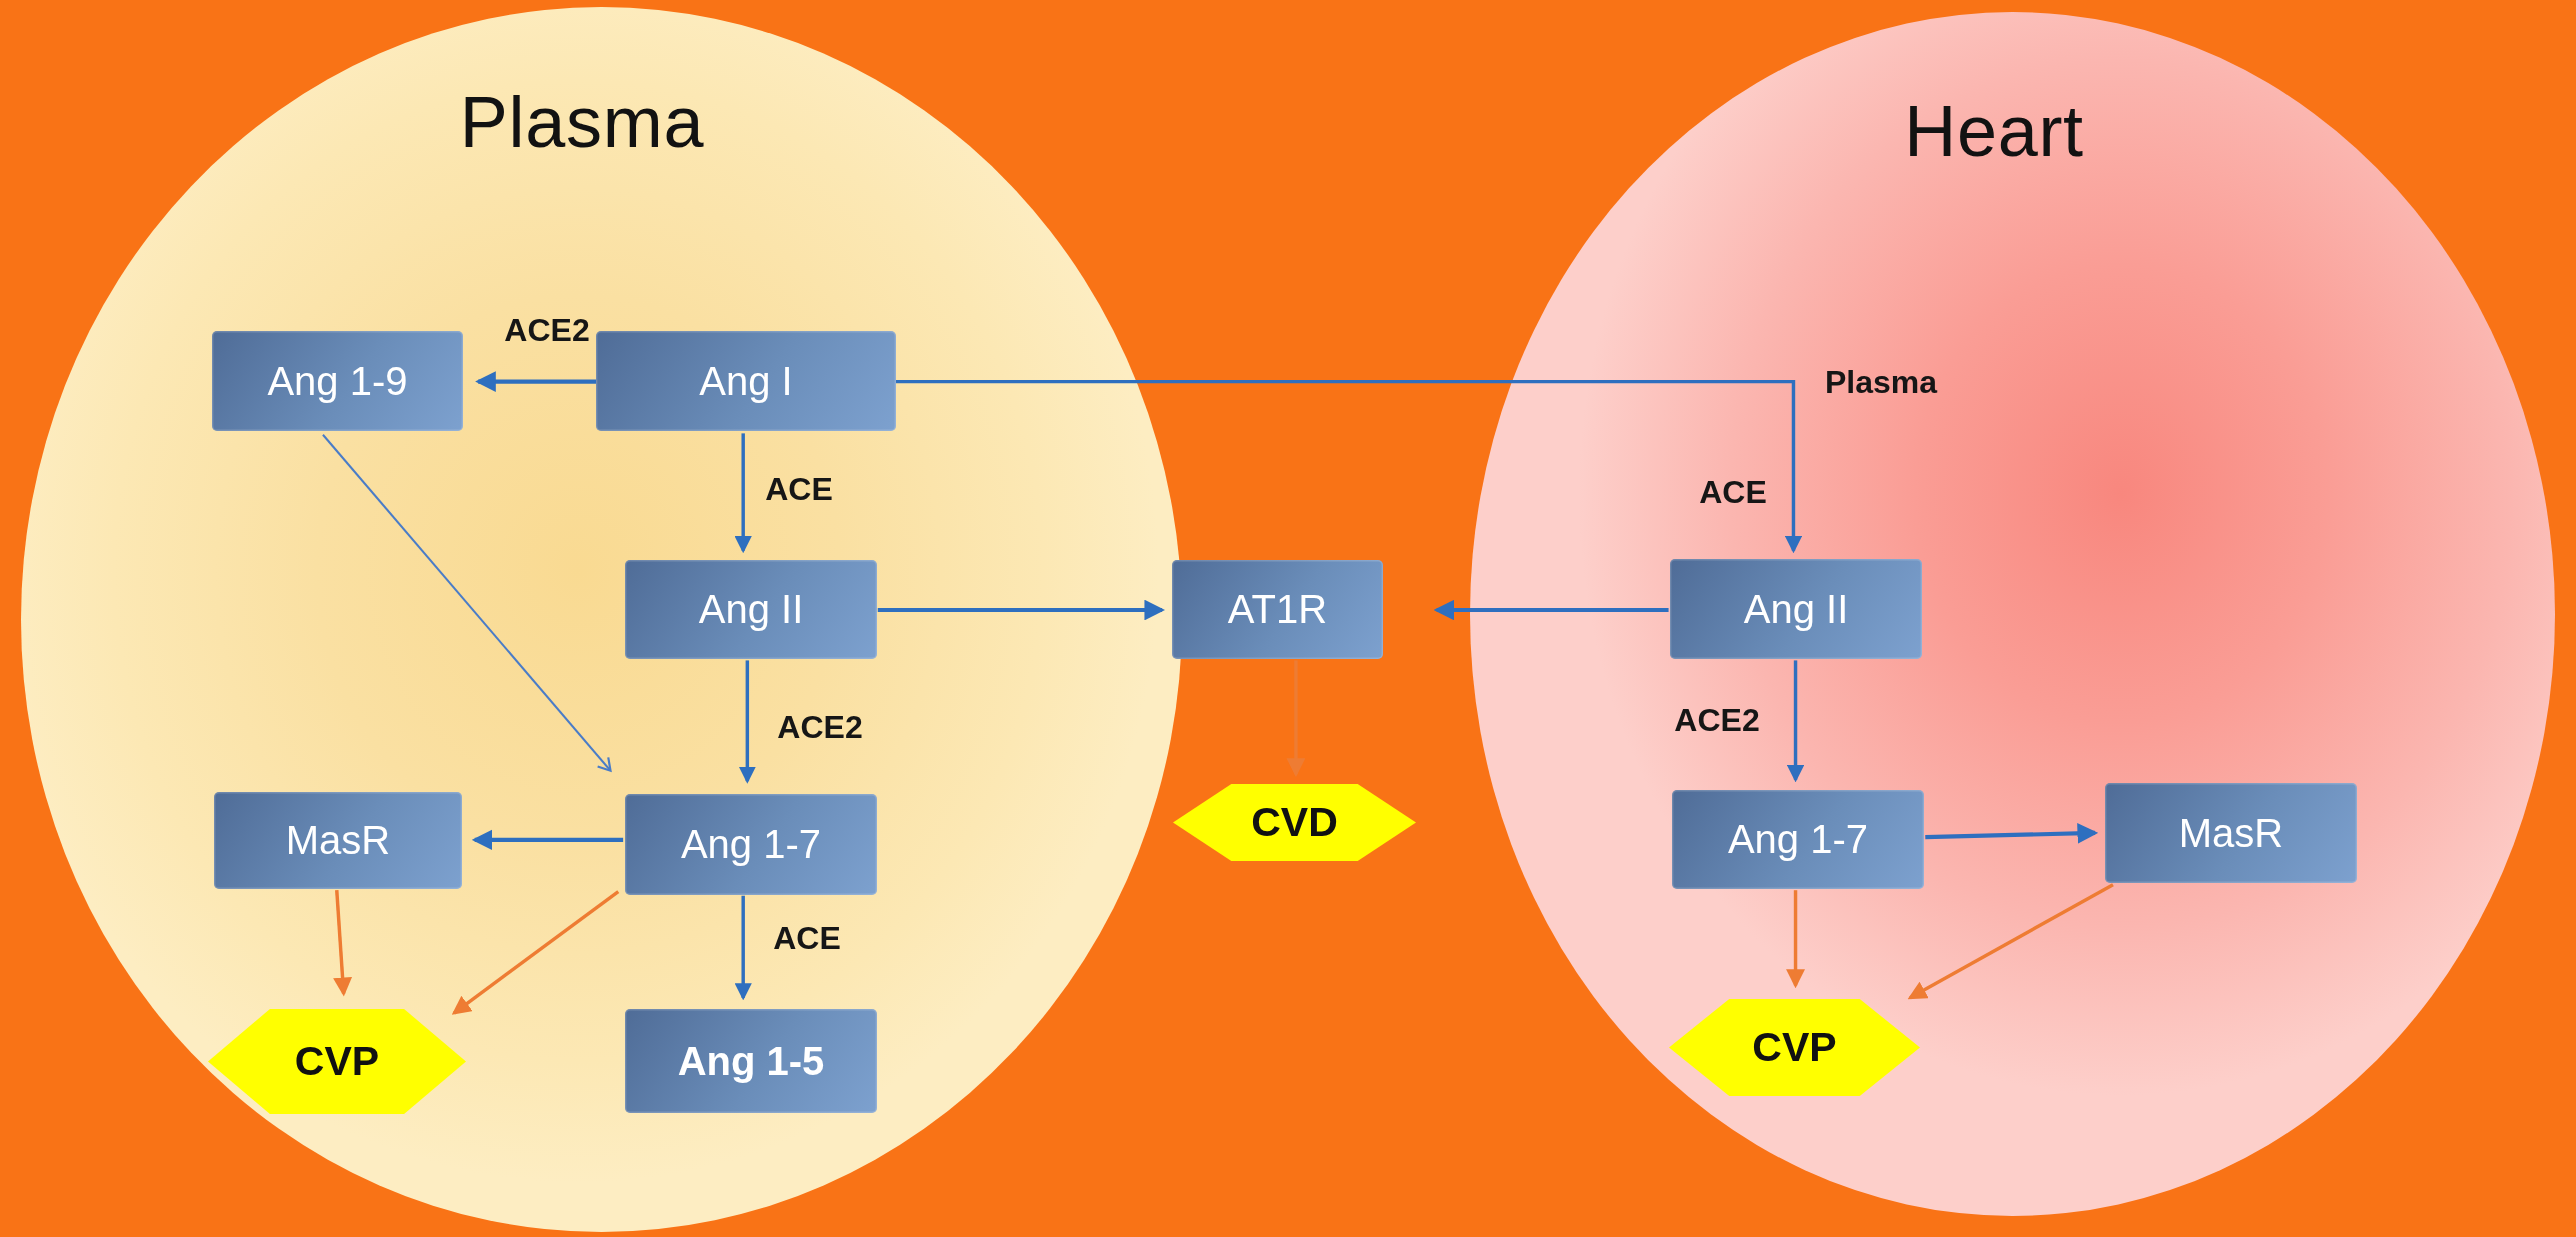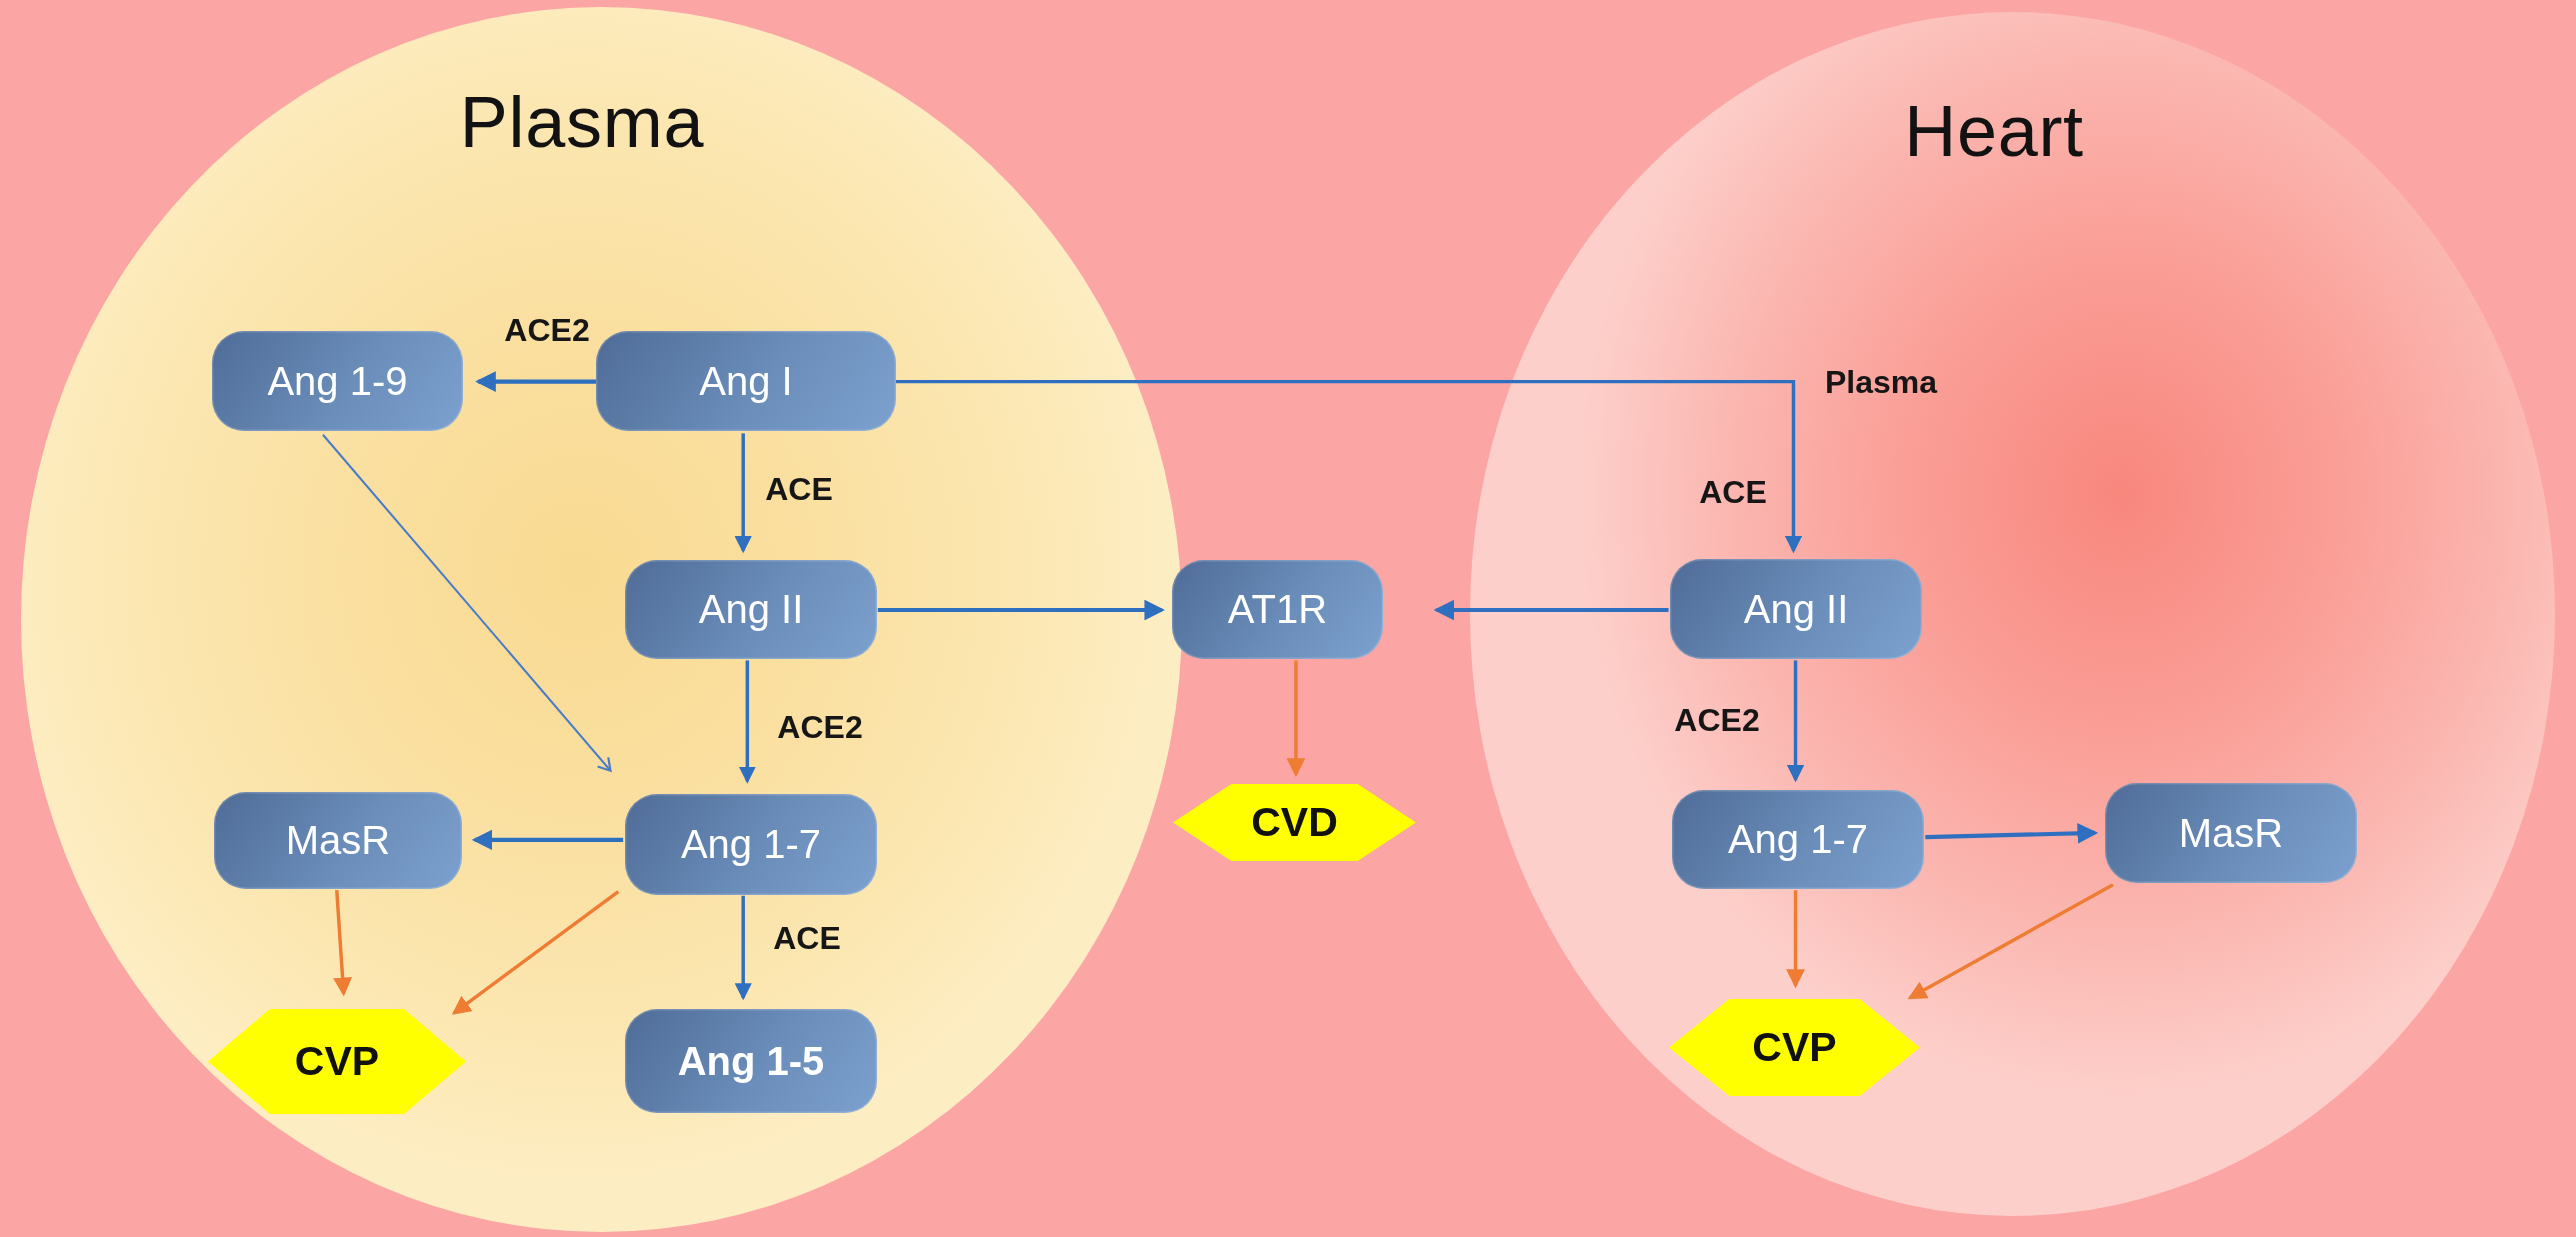--- a/index.html
+++ b/index.html
@@ -1,37 +1,37 @@
 <!DOCTYPE html>
 <html style="font-size:11px"><head>
 <meta charset="utf-8">
 <style>
   html,body{margin:0;padding:0;background:#ffffff;}
   #canvas{
     position:relative;
     width:2576px;height:1238px;
-    background:#fca5a5;
+    background:#f97316;
     font-family:"Liberation Sans", sans-serif;
     overflow:hidden;
   }
   .ellipse{position:absolute;border-radius:50%;}
   .ellipse.plasma{
     left:21px;top:7px;width:1161px;height:1225px;
     background:radial-gradient(50% 50% at 48% 46%, #f9da92 0%, #fae0a2 45%, #fce8b4 80%, #fdedc2 100%);
   }
   .ellipse.heart{
     left:1470px;top:12.4px;width:1085px;height:1204px;
     background:radial-gradient(50% 50% at 60% 40%, #f8877e 0%, #fa9d95 38%, #fbb6b0 72%, #fdcfca 100%);
   }
   .region-title{
     position:absolute;width:552px;text-align:center;
     font-size:72px;color:#121212;letter-spacing:0.7px;
   }
   .node{
-    position:absolute;border-radius:32px;
+    position:absolute;border-radius:5px;
     background:linear-gradient(125deg,#4f6c97 0%,#67златno 0%,#64809e 0%,#6a8db9 55%,#7da1cf 100%);
     background:linear-gradient(125deg,#4f6c97 0%,#6a8db9 55%,#7da1cf 100%);
     color:#ffffff;display:flex;align-items:center;justify-content:center;
     font-size:40px;
     box-shadow:inset 0 0 0 1.4px rgba(255,255,255,0.18);
   }
   .hex{
     position:absolute;background:#ffff00;
     clip-path:polygon(24% 0%,76% 0%,100% 50%,76% 100%,24% 100%,0% 50%);
     display:flex;align-items:center;justify-content:center;

